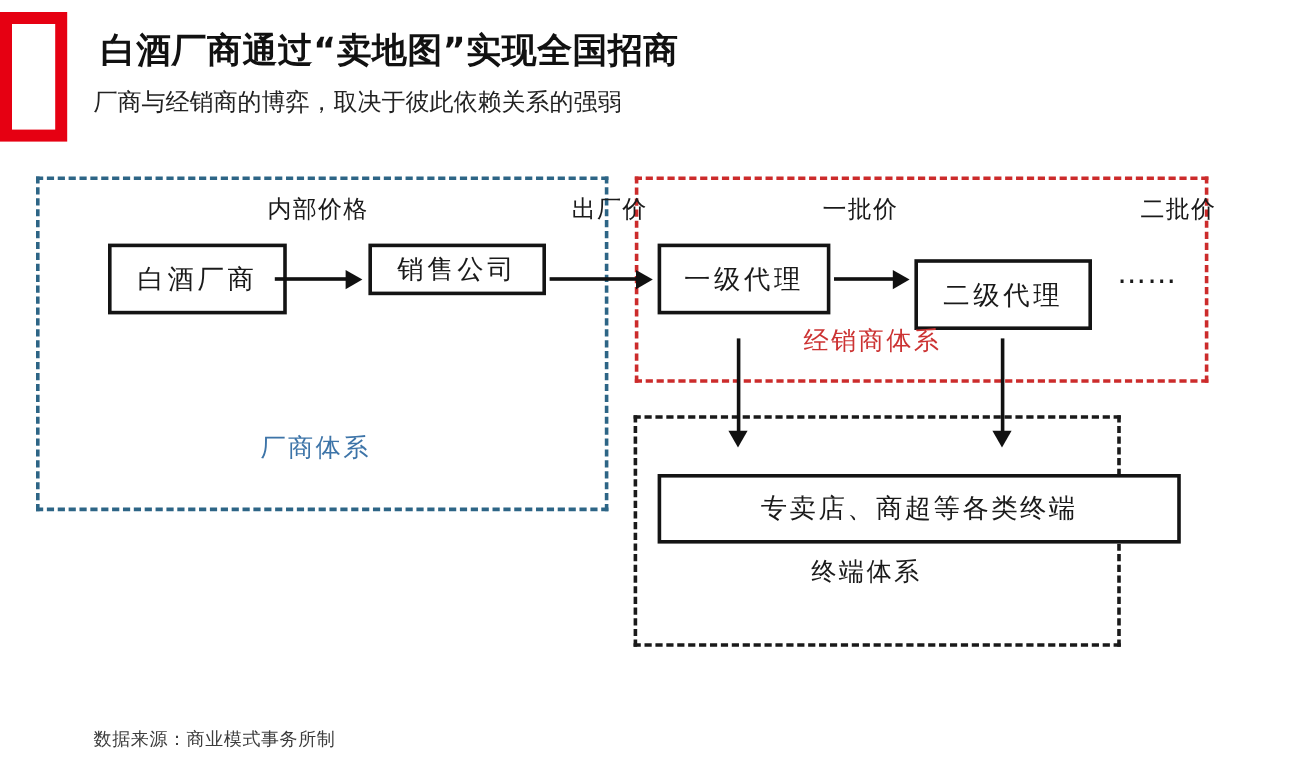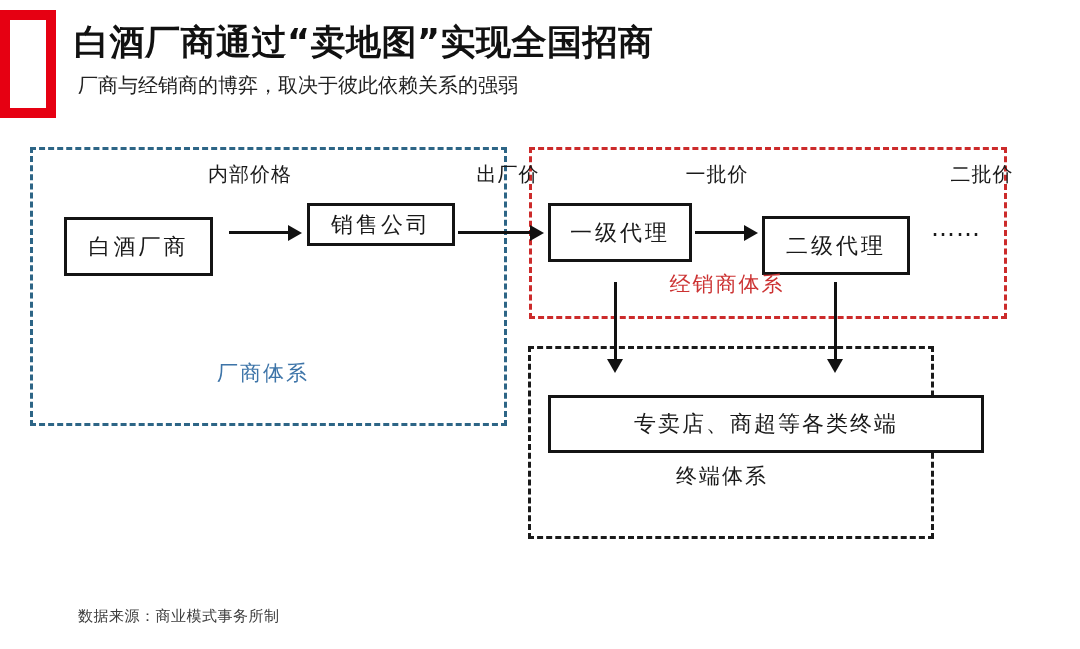--- a/index.html
+++ b/index.html
@@ -12,22 +12,22 @@
     overflow: hidden;
   }
   .abs { position: absolute; box-sizing: border-box; }
 
   
   .logo-mark {
     left: 0; top: 10px; width: 56px; height: 108px;
     border: 10px solid #e60012; background: #fff;
   }
   .page-title {
-    left: 74px; top: 24px;
-    font-size: 35px; font-weight: 700; line-height: 36px;
+    left: 84px; top: 24px;
+    font-size: 29px; font-weight: 700; line-height: 36px;
     letter-spacing: 0.5px; color: #111;
     white-space: nowrap;
   }
   .page-subtitle {
     left: 78px; top: 70px;
     font-size: 20px; line-height: 30px; color: #222;
     white-space: nowrap;
   }
 
   
@@ -36,33 +36,33 @@
   .group.red   { left: 529px; top: 147px; width: 478px; height: 172px; border-color: #cc2b2b; }
   .group.black { left: 528px; top: 346px; width: 406px; height: 193px; border-color: #1a1a1a; }
 
   
   .node {
     border: 3px solid #141414; background: #fff;
     display: flex; align-items: center; justify-content: center;
     font-size: 22px; letter-spacing: 3px; white-space: nowrap;
     z-index: 3;
   }
-  .node.n0 { left: 64px;  top: 203px; width: 149px; height: 59px; margin-top: 14px; }
+  .node.n0 { left: 90px;  top: 203px; width: 149px; height: 59px; }
   .node.n1 { left: 307px; top: 203px; width: 148px; height: 43px; }
   .node.n2 { left: 548px; top: 203px; width: 144px; height: 59px; text-align: center; }
   .node.n3 { left: 762px; top: 203px; width: 148px; height: 59px; margin-top: 13px; }
   .node.n4 { left: 548px; top: 395px; width: 436px; height: 58px; letter-spacing: 2px; }
 
   
   .price-label {
     top: 161px; width: 200px; text-align: center;
     font-size: 20px; line-height: 27px; letter-spacing: 1px;
     color: #1a1a1a; z-index: 4; white-space: nowrap;
   }
-  .price-label.p0 { left: 150px; }
+  .price-label.p0 { left: 165px; }
   .price-label.p1 { left: 408px; }
   .price-label.p2 { left: 617px; }
   .price-label.p3 { left: 882px; }
 
   .ellipsis-label {
     left: 901px; top: 213px; width: 110px; text-align: center;
     font-size: 24px; line-height: 30px; letter-spacing: 1px;
     color: #1a1a1a; z-index: 4;
   }
 

